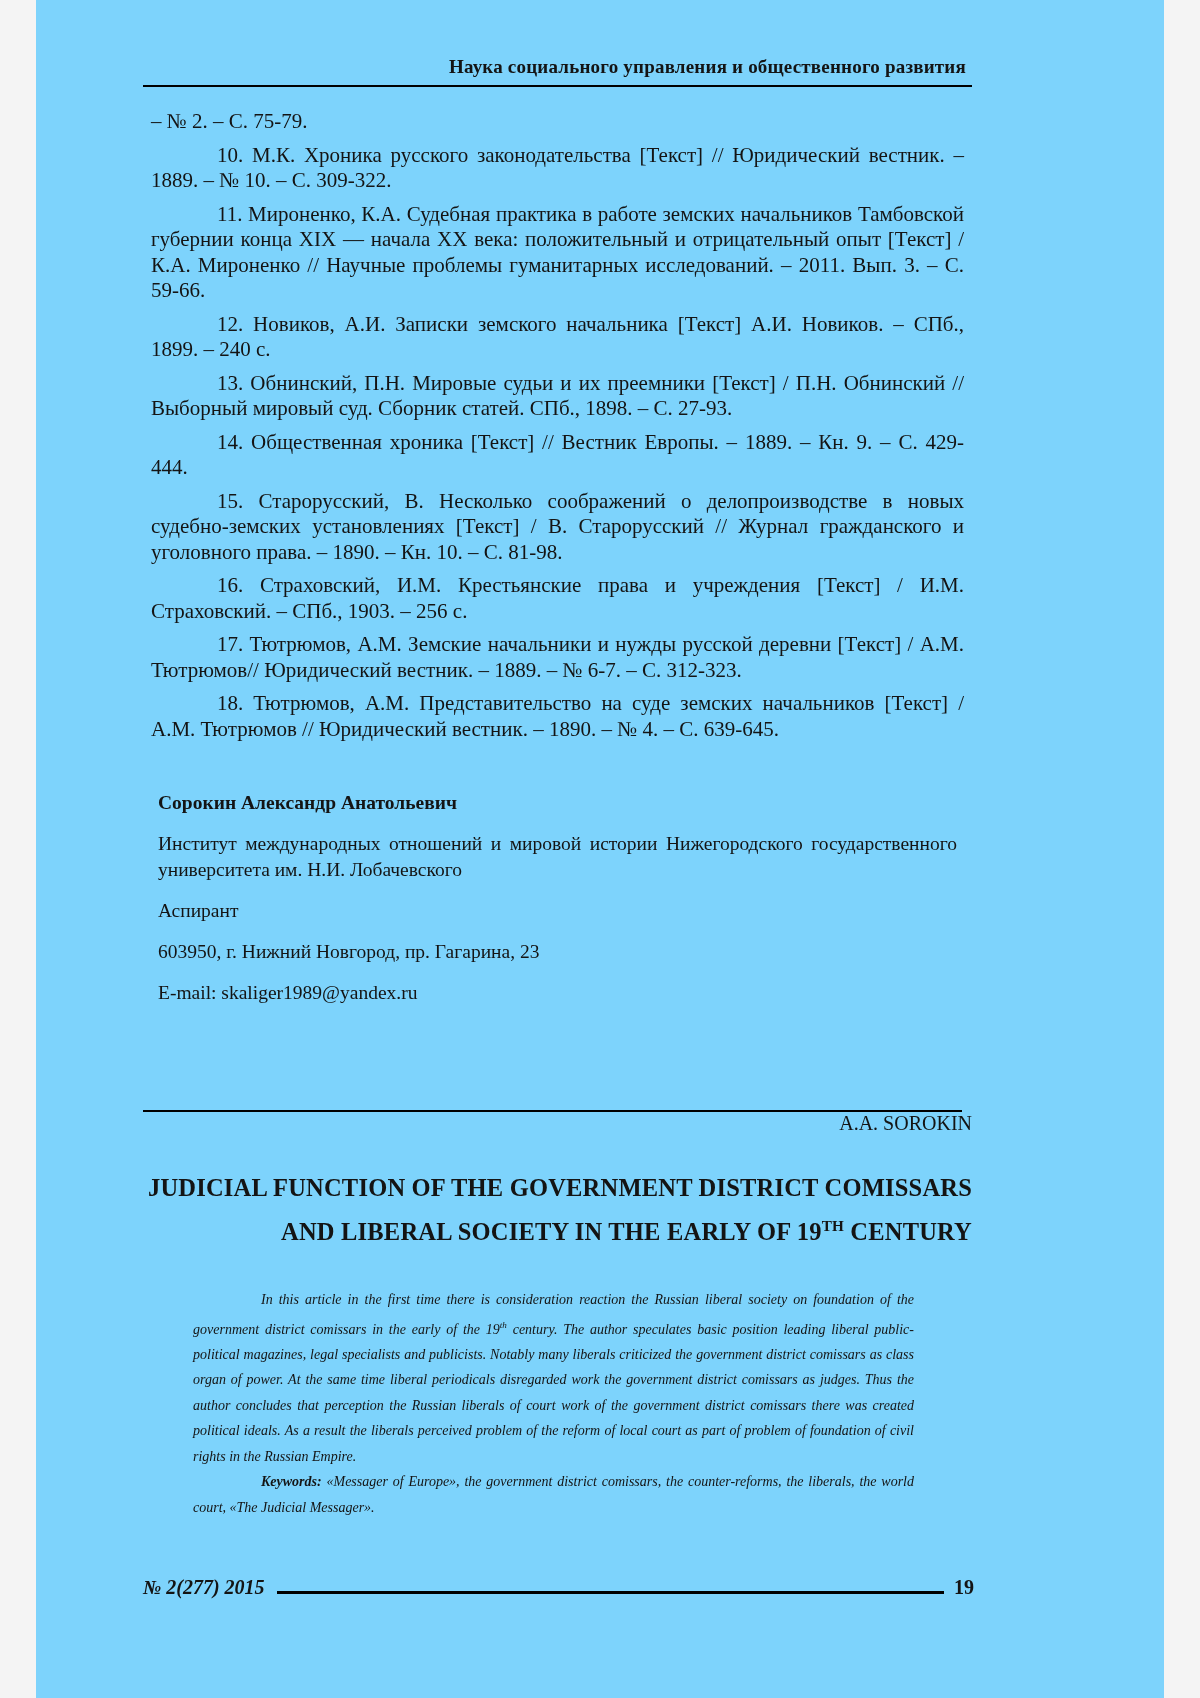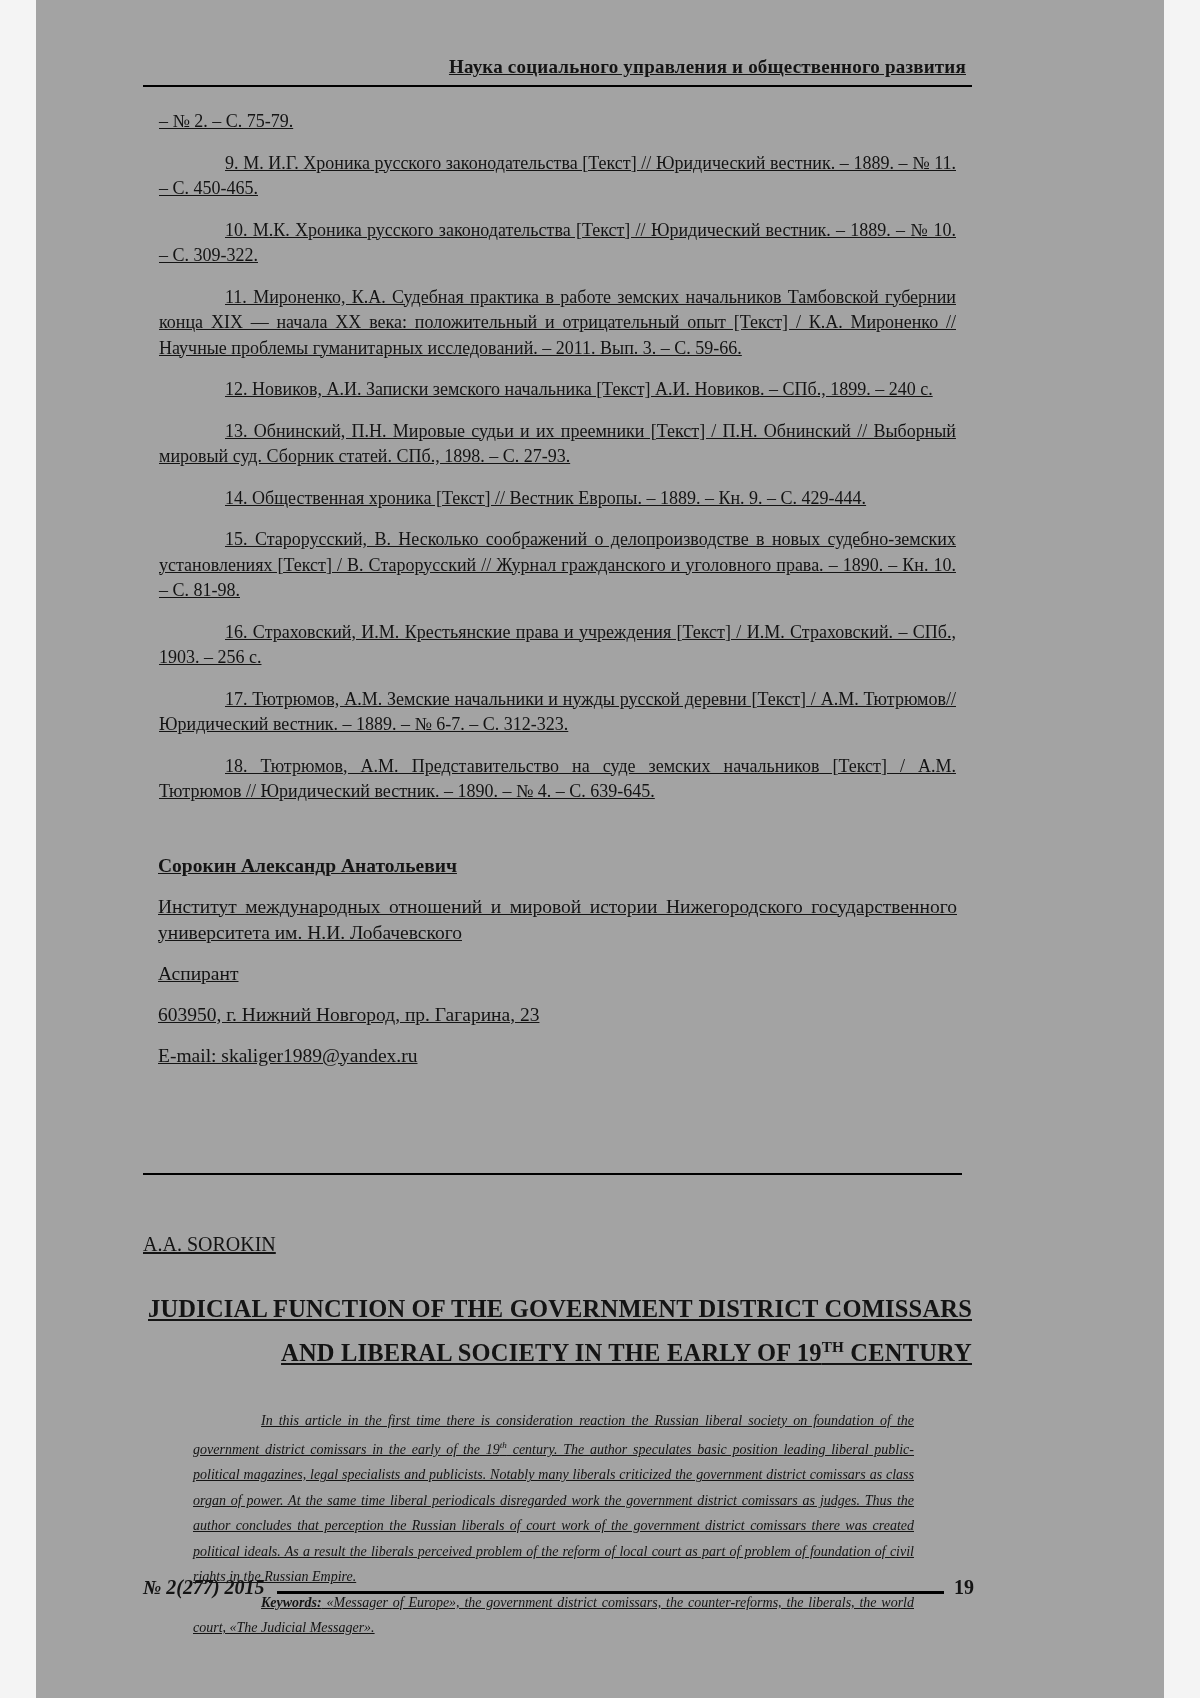--- a/index.html
+++ b/index.html
@@ -2,62 +2,60 @@
 <html><head>
 <meta charset="utf-8">
 <style>
   * { box-sizing: border-box; }
   html, body { margin: 0; padding: 0; background: #f4f4f4; }
   .page {
     position: relative;
     width: 1128px;
     height: 1698px;
     margin: 0 auto;
-    background: #a3a3a3;
+    background: #7dd3fc;
     font-family: "Liberation Serif", "DejaVu Serif", serif;
     color: #141414;
     overflow: hidden;
-    text-decoration: underline;
   }
   .content { padding: 56px 192px 0 107px; }
 
   .header {
     text-align: right;
     font-weight: bold;
     font-size: 19px;
     letter-spacing: 0.2px;
     padding-bottom: 7px;
     padding-right: 6px;
     border-bottom: 2px solid #000;
   }
 
   .refs { margin-top: 22px; }
   .ref {
-    margin: 16px;
-    font-size: 18px;
+    margin: 8px;
+    font-size: 21px;
     line-height: 25.5px;
     text-align: justify;
     text-indent: 66px;
   }
   .ref.cont { text-indent: 0; }
 
   .author-block { margin-top: 48px; font-size: 19.5px; line-height: 26px; }
   .author-block p { margin: 15px; }
   .author-name { font-weight: bold; }
   .author-affiliation { text-align: justify; }
 
   .section-divider {
     margin: 104px 10px 0 0;
     border: 0;
     border-top: 2px solid #000;
   }
 
   .english-author {
-    margin-top: 58px;
-    text-align: left;
+    text-align: right;
     font-size: 20px;
   }
 
   .article-title {
     margin-top: 34px;
     text-align: right;
     font-weight: bold;
     font-size: 24.5px;
     line-height: 38px;
     letter-spacing: 0.2px;
@@ -99,21 +97,20 @@
 
 <div class="page">
   <div class="content">
 
     <div class="header">
       <span>Наука социального управления и общественного развития</span>
     </div>
 
     <div class="refs">
       <p class="ref cont">– № 2. – С. 75-79.</p>
-      <p class="ref">9. М. И.Г. Хроника русского законодательства [Текст] // Юридический вестник. – 1889. – № 11. – С. 450-465.</p>
       <p class="ref">10. М.К. Хроника русского законодательства [Текст] // Юридический вестник. – 1889. – № 10. – С. 309-322.</p>
       <p class="ref">11. Мироненко, К.А. Судебная практика в работе земских начальников Тамбовской губернии конца XIX — начала XX века: положительный и отрицательный опыт [Текст] / К.А. Мироненко // Научные проблемы гуманитарных исследований. – 2011. Вып. 3. – С. 59-66.</p>
       <p class="ref">12. Новиков, А.И. Записки земского начальника [Текст] А.И. Новиков. – СПб., 1899. – 240 с.</p>
       <p class="ref">13. Обнинский, П.Н. Мировые судьи и их преемники [Текст] / П.Н. Обнинский // Выборный мировый суд. Сборник статей. СПб., 1898. – С. 27-93.</p>
       <p class="ref">14. Общественная хроника [Текст] // Вестник Европы. – 1889. – Кн. 9. – С. 429-444.</p>
       <p class="ref">15. Старорусский, В. Несколько соображений о делопроизводстве в новых судебно-земских установлениях [Текст] / В. Старорусский // Журнал гражданского и уголовного права. – 1890. – Кн. 10. – С. 81-98.</p>
       <p class="ref">16. Страховский, И.М. Крестьянские права и учреждения [Текст] / И.М. Страховский. – СПб., 1903. – 256 с.</p>
       <p class="ref">17. Тютрюмов, А.М. Земские начальники и нужды русской деревни [Текст] / А.М. Тютрюмов// Юридический вестник. – 1889. – № 6-7. – С. 312-323.</p>
       <p class="ref">18. Тютрюмов, А.М. Представительство на суде земских начальников [Текст] / А.М. Тютрюмов // Юридический вестник. – 1890. – № 4. – С. 639-645.</p>
     </div>

